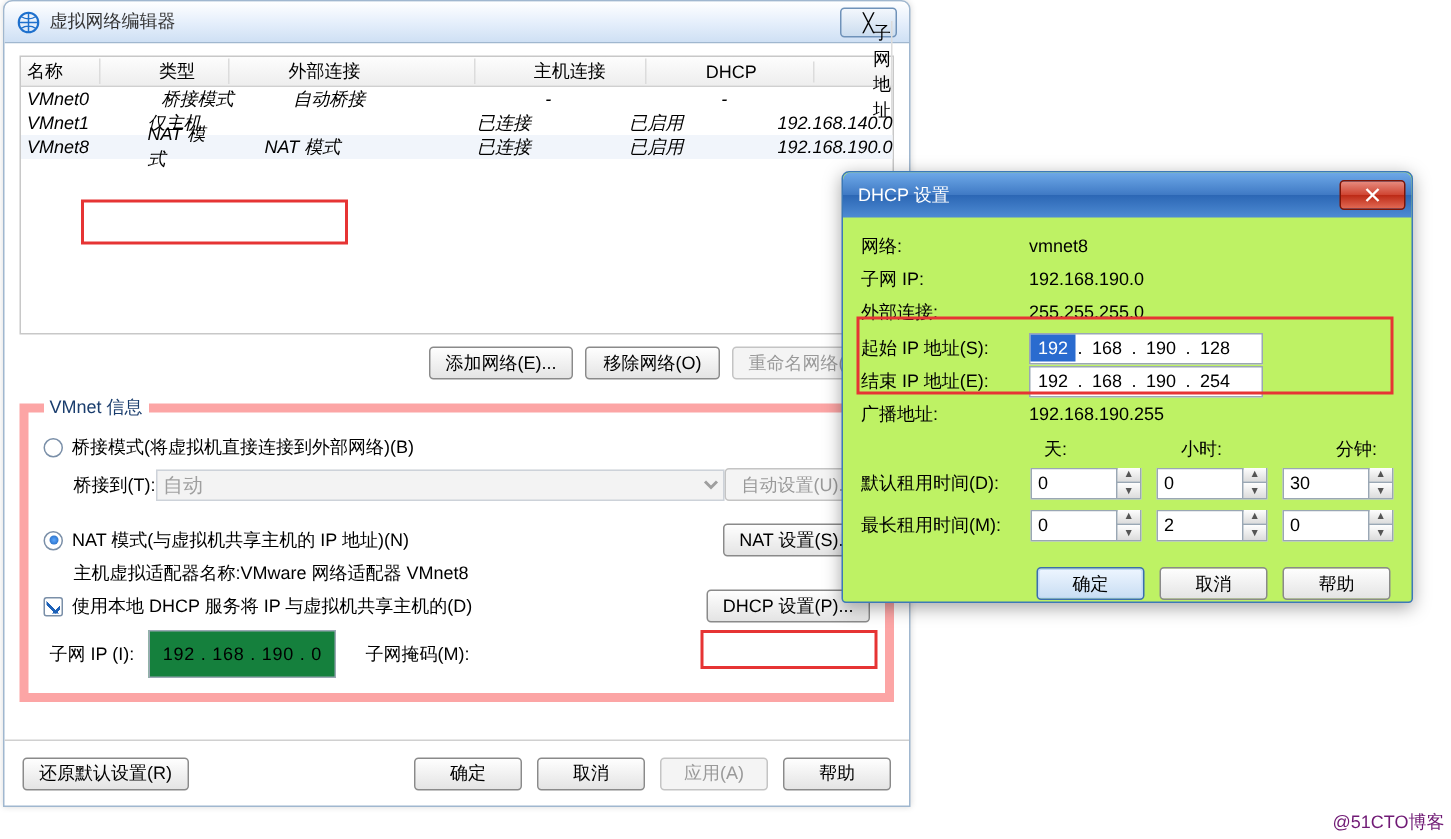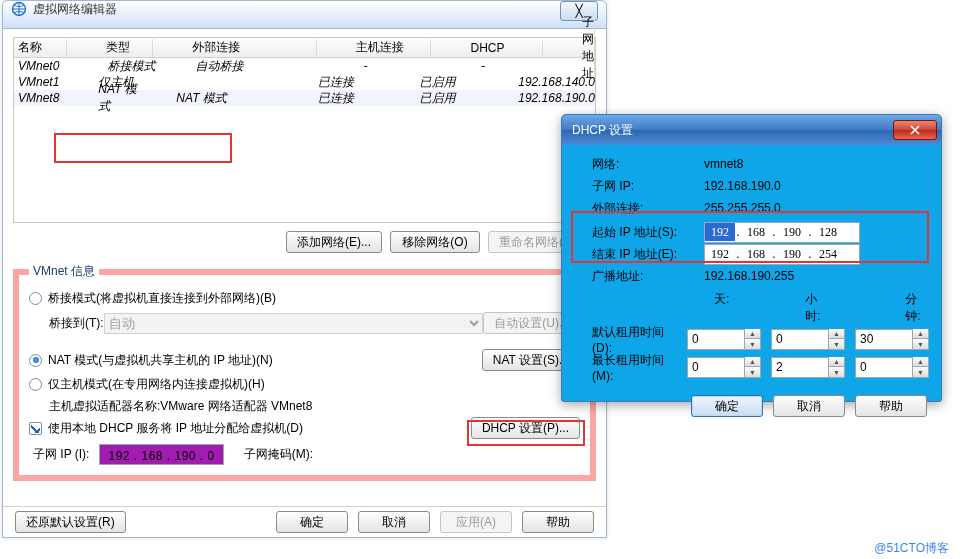--- a/index.html
+++ b/index.html
@@ -22,21 +22,21 @@
     width: 605px; height: 538px;
     border: 1px solid #a0b7cf;
     border-radius: 6px 6px 0 0;
     background: #fff;
     box-shadow: 0 0 4px rgba(0,0,0,.15);
   }
   .titlebar {
     height: 28px;
     background: linear-gradient(#fff, #e4eefb 55%, #cfe0f4);
     border-bottom: 1px solid #a0b7cf;
-    display: flex; align-items: flex-start;
+    display: flex; align-items: center;
     padding: 0 8px;
     border-radius: 6px 6px 0 0;
   }
   .title-icon {
     width: 16px; height: 16px; margin-right: 6px;
     display: flex; align-items: center; justify-content: center;
     color: #1e70cd;
   }
   .title-text { flex:1; color:#333; }
   .sys-btn {
@@ -127,32 +127,32 @@
 
   .sub-row { padding-left: 20px; display:flex; align-items:center; height:26px; gap:0; }
   select.bridge {
     flex:1; height:21px;
     border:1px solid #b8c0c9; background:#efefef; color:#777;
   }
   .right-btn { margin-left:auto; }
 
   .ip-row { display:flex; align-items:center; gap:10px; margin-top:4px; padding-left:4px; }
   .ip-box {
-    display:inline-flex; 
+    display:inline-flex; align-items:center;
     border:1px solid #9aa7b4;
-    background:#a21caf;
+    background:#15803d;
     height:21px;
-    padding: 4px 4px;
+    padding: 15px 4px;
   }
   .ip-box span { padding: 0 4px; letter-spacing:.5px; }
 
   .bottom-bar {
     position:absolute; left:0; right:0; bottom:0;
     border-top:1px solid #d0d0d0;
-    height:31px;
+    height:44px;
     display:flex; align-items:center;
     padding: 0 12px;
     gap:10px;
   }
   .bottom-bar .btn { min-width:72px; }
   .bottom-bar .spacer { flex:1; }
 
   
   .red-box-dhcp {
     position:absolute;
@@ -162,59 +162,59 @@
     pointer-events:none;
   }
 
   
   .popup {
     position:absolute;
     left:561px; top:114px;
     width:381px; height:288px;
     border:1px solid #3c79b8;
     border-radius: 5px 5px 3px 3px;
-    background:#0ea5e9;
+    background:#bef264;
     box-shadow: 0 3px 12px rgba(0,0,0,.35);
   }
   .popup-title {
     height:30px;
     background: linear-gradient(#6ea9e8,#3f79c4 50%,#2c67b5 51%,#4e8bd3);
     color:#fff;
     display:flex; align-items:center;
     padding: 0 4px 0 10px;
     border-radius: 5px 5px 0 0;
     font-size:12px;
   }
   .popup-title .t { flex:1; }
   .close-btn {
     width:44px; height:20px;
     background: linear-gradient(#e78b7f,#cf4431 50%,#bc2a16 51%,#e26a55);
     border:1px solid #7d1507;
     border-radius:3px;
     color:#fff; display:flex; align-items:center; justify-content:center;
   }
-  .popup-body { padding: 8px 12px 8px 30px; }
+  .popup-body { padding: 8px 12px 8px 12px; }
   .info-row { display:flex; height:22px; align-items:center; }
   .info-row .lbl { width:112px; }
 
   .red-box-ip {
     position:absolute;
     left:571px; top:211px;
     width:358px; height:52px;
     border:2px solid #e63434;
     pointer-events:none;
   }
   .ip-field {
     display:inline-flex; align-items:center;
     border:1px solid #9aa7b4; background:#fff; height:21px;
     width: 156px;
   }
   .ip-oct {
     width: 30px; border:none; text-align:center;
-    font-family:Liberation Serif, serif; font-size:12px; height:18px; outline:none;
+    font-family:Liberation Sans, sans-serif; font-size:12px; height:18px; outline:none;
     background:transparent;
   }
   .ip-oct.hi { background:#2a6bcf; color:#fff; }
   .ip-dot { width: 6px; text-align:center; }
 
   .spin-row {
     display:flex; align-items:center; height:28px; gap:10px;
   }
   .spin-hdr { display:flex; padding-left:122px; gap:76px; margin-top:4px; }
   .spin-row .lbl { width:112px; }
@@ -242,22 +242,22 @@
     padding-right: 14px; padding-top: 6px;
   }
   .popup-actions .btn { min-width:72px; }
   .popup-actions .btn.primary {
     border:1px solid #3b6eaf;
     background: linear-gradient(#eef6ff,#c8ddf3);
     box-shadow: inset 0 0 0 1px #bdd9f3;
   }
 
   .watermark {
-    position:absolute; right:18px; bottom:2px;
-    color:#3b82f6; font-size:12px;
+    position:absolute; right:4px; bottom:2px;
+    color:#701a75; font-size:12px;
   }
 </style>
 </head>
 <body>
 
 <div class="main-window">
   <div class="titlebar">
     <span class="title-icon">
       <svg viewBox="0 0 16 16" width="16" height="16">
           <circle cx="8" cy="8" r="6.5" fill="none" stroke="#1e70cd" stroke-width="1.4"></circle>
@@ -326,33 +326,29 @@
         </select>
         <div class="btn disabled">自动设置(U)...</div>
       </div>
 
       <div class="opt-row" style="margin-top:12px">
         <span class="radio checked"></span>
         <span>NAT 模式(与虚拟机共享主机的 IP 地址)(N)</span>
         <div class="btn right-btn">NAT 设置(S)...</div>
       </div>
 
-      <div class="opt-row">
-        <span class="radio"></span>
-        <span>仅主机模式(在专用网络内连接虚拟机)(H)</span>
-      </div>
 
       <div class="sub-row" style="height:20px">
         <span>主机虚拟适配器名称:</span>
         <span>VMware 网络适配器 VMnet8</span>
       </div>
 
       <div class="opt-row">
         <span class="check checked"></span>
-        <span>使用本地 DHCP 服务将 IP 地址分配给虚拟机(D)</span>
+        <span>使用本地 DHCP 服务将 IP 与虚拟机共享主机的(D)</span>
         <div class="btn right-btn">DHCP 设置(P)...</div>
       </div>
 
       <div class="ip-row">
         <span>子网 IP (I):</span>
         <span class="ip-box">
             <span>192 . 168 . 190 .  0</span>
           </span>
         <span style="margin-left:10px">子网掩码(M):</span>
       </div>

